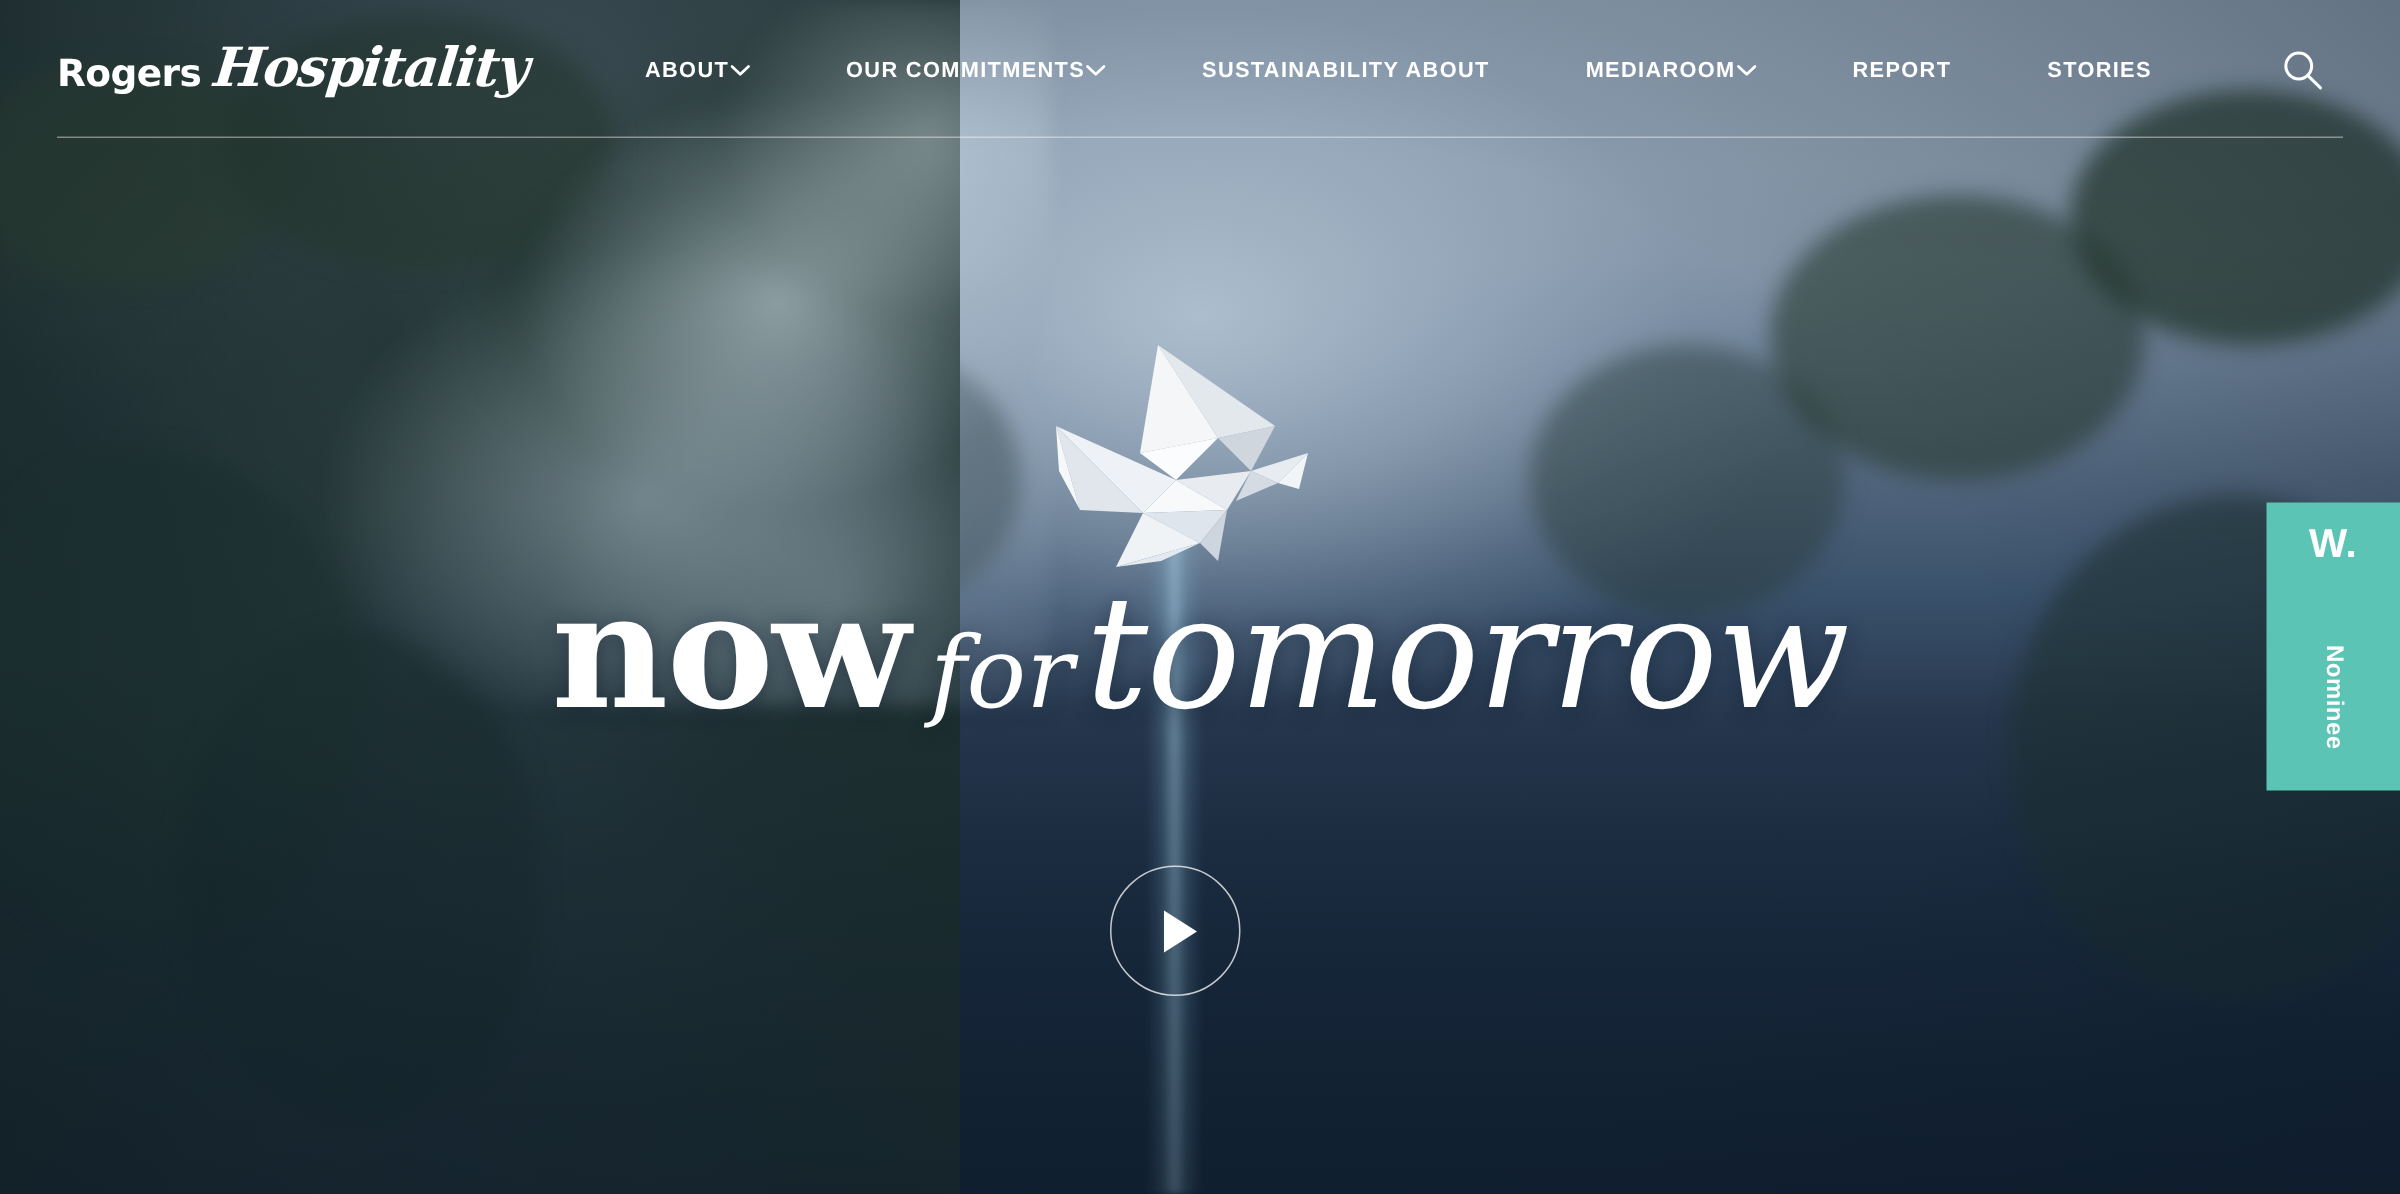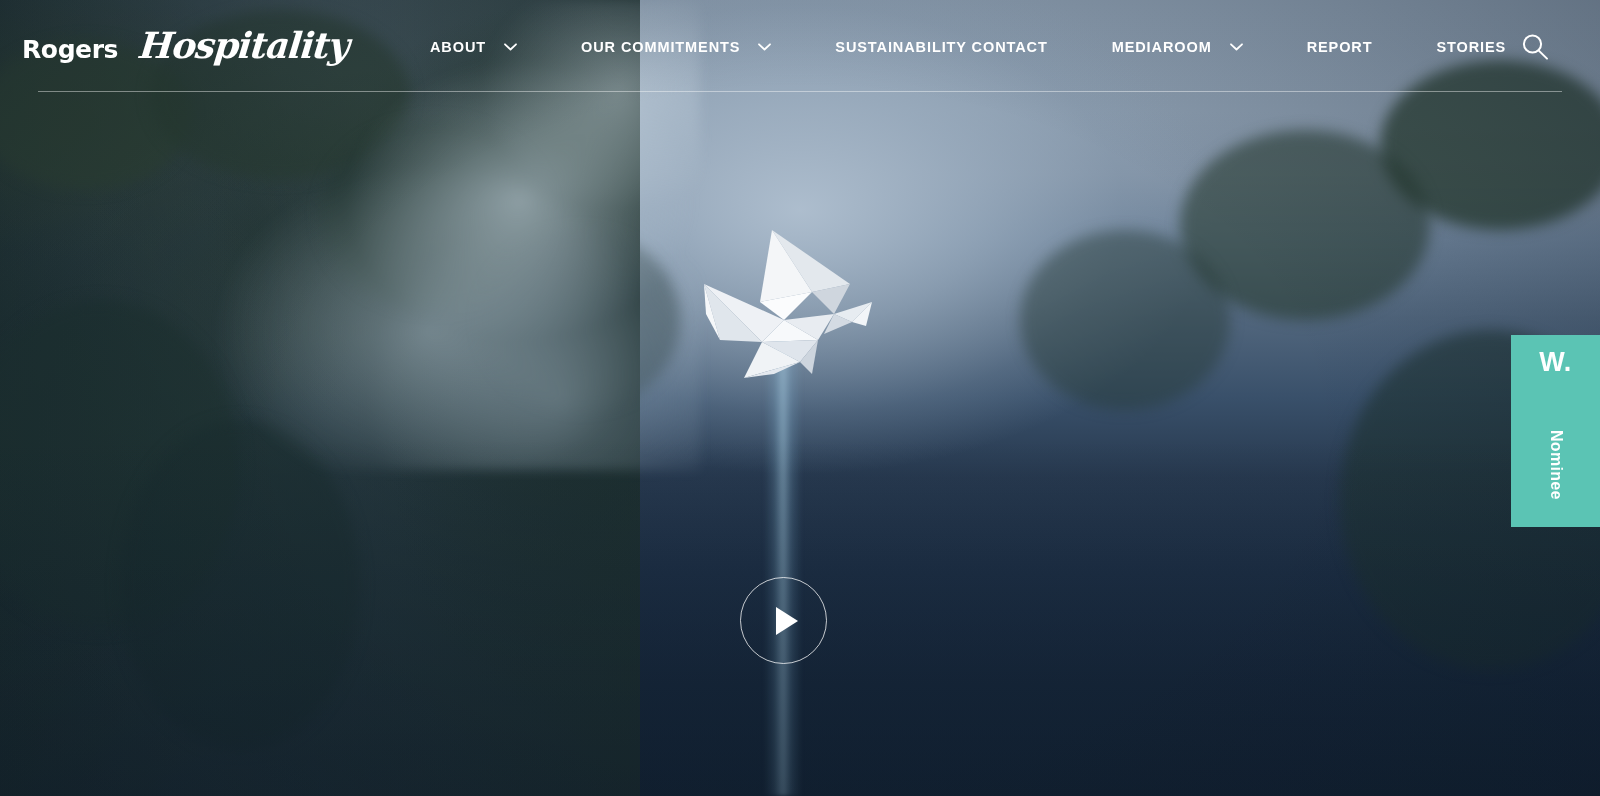--- a/index.html
+++ b/index.html
@@ -84,41 +84,41 @@
   }
   .darken-bottom {
     background:linear-gradient(to bottom, rgba(12,24,38,0) 55%, rgba(12,24,38,0.45) 100%);
   }
 
   
   .site-header {
     position:absolute; left:0; top:0; width:1600px; height:96px; z-index:40;
   }
   .logo {
-    position:absolute; left:22px; top:24px;
-    display:flex; align-items:baseline; gap:22px;
+    position:absolute; left:38px; top:24px;
+    display:flex; align-items:baseline; gap:9px;
     white-space:nowrap;
   }
   .logo-rogers {
     font-family:"DejaVu Sans", sans-serif;
     font-weight:700; font-size:25px; color:#ffffff;
     letter-spacing:-0.4px;
   }
   .logo-hospitality {
     font-family:"DejaVu Serif", serif;
     font-style:italic; font-weight:700; font-size:36px; color:#ffffff;
     letter-spacing:-1.2px;
     transform:skewX(-6deg);
   }
   .main-nav {
     position:absolute; left:398px; top:0; height:96px;
     display:flex; align-items:center; gap:0;
   }
   .nav-item {
-    display:flex; align-items:center; gap:18px;
+    display:flex; align-items:center; gap:1px;
     padding:0 32px;
     color:#ffffff;
     font-size:14.5px; font-weight:700;
     letter-spacing:0.9px;
     cursor:pointer;
     white-space:nowrap;
     margin-bottom:2px;
   }
   .nav-item .chev { display:block; line-height:0; }
   .search-btn {
@@ -246,21 +246,21 @@
     <div class="nav-item">
       <span>OUR COMMITMENTS</span>
       <span class="chev">
         <svg width="13" height="8" viewBox="0 0 13 8" fill="none">
             <path d="M1 1.3L6.5 6.5L12 1.3" stroke="#ffffff" stroke-width="1.8" stroke-linecap="round" stroke-linejoin="round"></path>
           </svg>
       </span>
     </div>
 
     <div class="nav-item">
-      <span>SUSTAINABILITY CONTACT</span>
+      <span>SUSTAINABILITY ABOUT</span>
     </div>
 
     <div class="nav-item">
       <span>MEDIAROOM</span>
       <span class="chev">
         <svg width="13" height="8" viewBox="0 0 13 8" fill="none">
             <path d="M1 1.3L6.5 6.5L12 1.3" stroke="#ffffff" stroke-width="1.8" stroke-linecap="round" stroke-linejoin="round"></path>
           </svg>
       </span>
     </div>
@@ -306,20 +306,23 @@
       <polygon points="134,92 152,100 124,112" fill="#d4dbe3"></polygon>
       <polygon points="152,100 172,80 166,104" fill="#f2f5f8"></polygon>
 
       <polygon points="62,120 118,118 100,140" fill="#dfe5ec"></polygon>
       <polygon points="62,120 100,140 44,156" fill="#f0f3f6"></polygon>
       <polygon points="100,140 118,118 112,152" fill="#cdd5de"></polygon>
       <polygon points="44,156 100,140 74,152" fill="#e4e9ef"></polygon>
     </svg>
   </div>
 
+  <h1 class="headline">
+    <span class="hl-now">now</span><span class="hl-for">for</span><span class="hl-tomorrow">tomorrow</span>
+  </h1>
 
   <div class="play-btn">
     <div class="play-tri"></div>
   </div>
 
 </div>
 
 <div class="award-badge">
   <div class="award-mark">W.</div>
   <div class="award-label">

